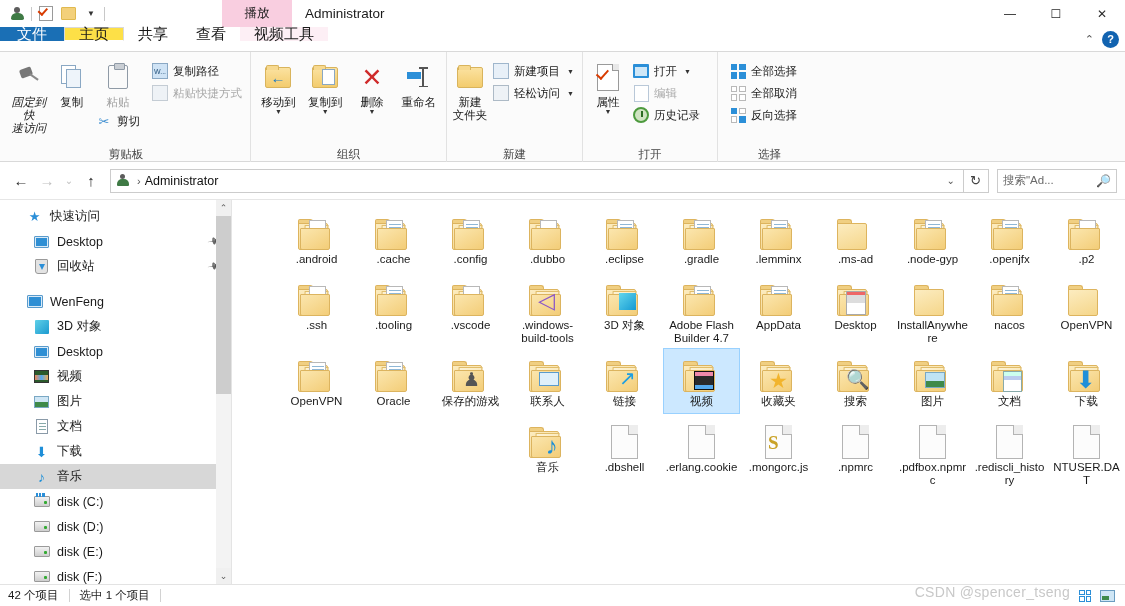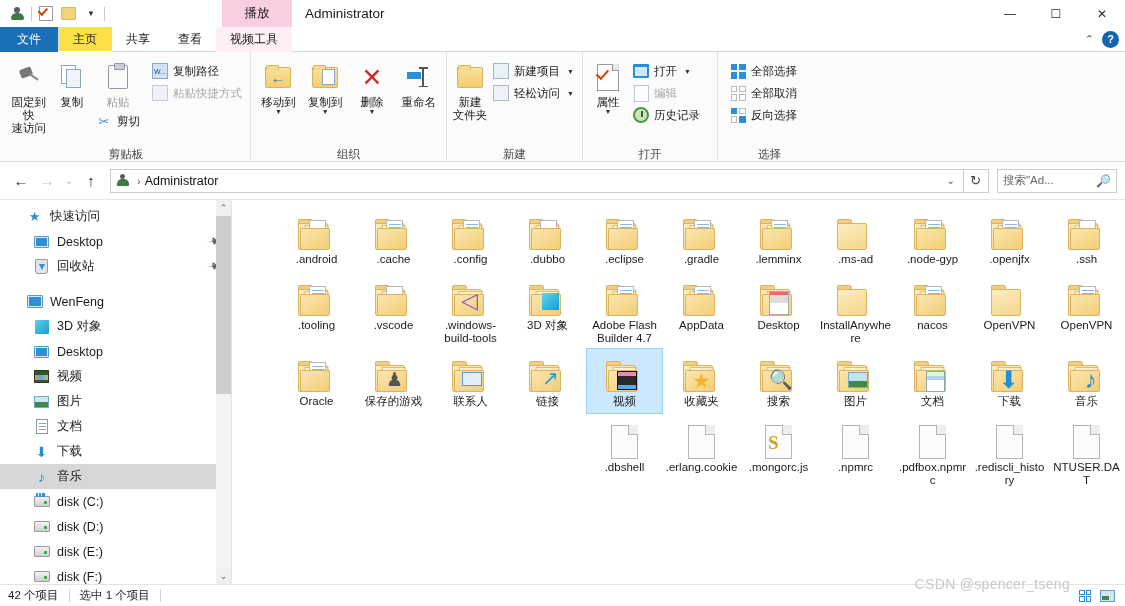--- a/index.html
+++ b/index.html
@@ -53,22 +53,22 @@
     font-size: 12px; color: #2b2b2b;
   }
 
   
   .tabstrip {
     height: 25px; flex: 0 0 25px; display: flex; align-items: stretch;
     background: #ffffff; position: relative;
     border-bottom: 1px solid #d9d9d9;
   }
   .tab {
-    padding: 0 14px; display: flex; align-items: center; font-size: 12px;
-    color: #1a1a1a; cursor: default; position: relative; height: 25px;
+    padding: 0 14px; display: flex; align-items: center; font-size: 15px;
+    color: #1a1a1a; cursor: default; position: relative; height: 14px;
   }
   .tab.file { background: #1a6fb5; color: #fff; padding: 0 17px; }
   .tab.active {
     background: #fde047; border-left: 1px solid #d9d9d9; border-right: 1px solid #d9d9d9;
     border-top: 1px solid #d9d9d9; border-bottom: 1px solid #fff; margin-bottom:-1px; z-index:2;
   }
   .tab.ctx { background: #fdeff5; color:#1a1a1a; }
   .tabstrip-right { margin-left: auto; display: flex; align-items: center; padding-right: 6px; gap: 8px; }
   .chev-up { font-size: 11px; color: #555; }
   .help-ico {
@@ -288,21 +288,21 @@
   .st-sep { width:1px; height:13px; background:#d2d2d2; margin:0 10px; }
   .viewbtns { position:absolute; right: 10px; display:flex; gap: 6px; align-items:center; }
   .vb { width:16px; height:16px; display:flex; align-items:center; justify-content:center; }
   .vb .g { width:12px;height:12px;display:grid;grid-template-columns:1fr 1fr;grid-template-rows:1fr 1fr;gap:1px; }
   .vb .g i { border:1px solid #7a9ab5; display:block; }
   .vb.active .g i { border-color:#2b8fd8; }
   .vb2 { width:15px;height:12px;background:#cfe6f5;border:1px solid #6a9cc0; position:relative;}
   .vb2:after{content:"";position:absolute;left:1px;bottom:1px;width:7px;height:4px;background:#3f8a4a;}
 
   .watermark {
-    position: absolute; right: 55px; bottom: 14px; font-size: 14px; color: #c8c8c8;
+    position: absolute; right: 55px; bottom: 6px; font-size: 14px; color: #c8c8c8;
     letter-spacing: .3px; pointer-events:none; z-index: 20;
   }
 </style>
 </head>
 <body>
 
 <div class="window">
 
   <div class="titlebar">
     <div class="qat">
@@ -342,21 +342,21 @@
     <div class="tabstrip-right">
       <span class="chev-up">⌃</span>
       <span class="help-ico">?</span>
     </div>
   </div>
 
   <div class="ribbon">
 
     <div class="rgroup" style="width:248px;">
       <div class="rgroup-body">
-        <div class="bigbtn" style="width:58px;">
+        <div class="bigbtn" style="width:58px;font-style:italic;">
           <div class="bigico">
               <div class="pin">
                 <div class="phead"></div>
                 <div class="pstem"></div>
               </div>
             </div>
           <div class="lbl"><span>固定到快</span><br><span>速访问</span></div>
         </div>
         <div class="bigbtn">
           <div class="bigico">
@@ -786,20 +786,32 @@
           <div class="fileitem">
             <div class="fileicon">
               <div class="bigfolder">
                 <div class="tab2"></div>
                 <div class="body2"></div>
                 <div class="flap"></div>
                 <div class="inner"></div>
                 <div class="front"></div>
               </div>
             </div>
+            <div class="filelabel">.p2</div>
+          </div>
+          <div class="fileitem">
+            <div class="fileicon">
+              <div class="bigfolder">
+                <div class="tab2"></div>
+                <div class="body2"></div>
+                <div class="flap"></div>
+                <div class="inner"></div>
+                <div class="front"></div>
+              </div>
+            </div>
             <div class="filelabel">.ssh</div>
           </div>
           <div class="fileitem">
             <div class="fileicon">
               <div class="bigfolder">
                 <div class="tab2"></div>
                 <div class="body2"></div>
                 <div class="flap"></div>
                 <div class="inner lines"></div>
                 <div class="front"></div>

